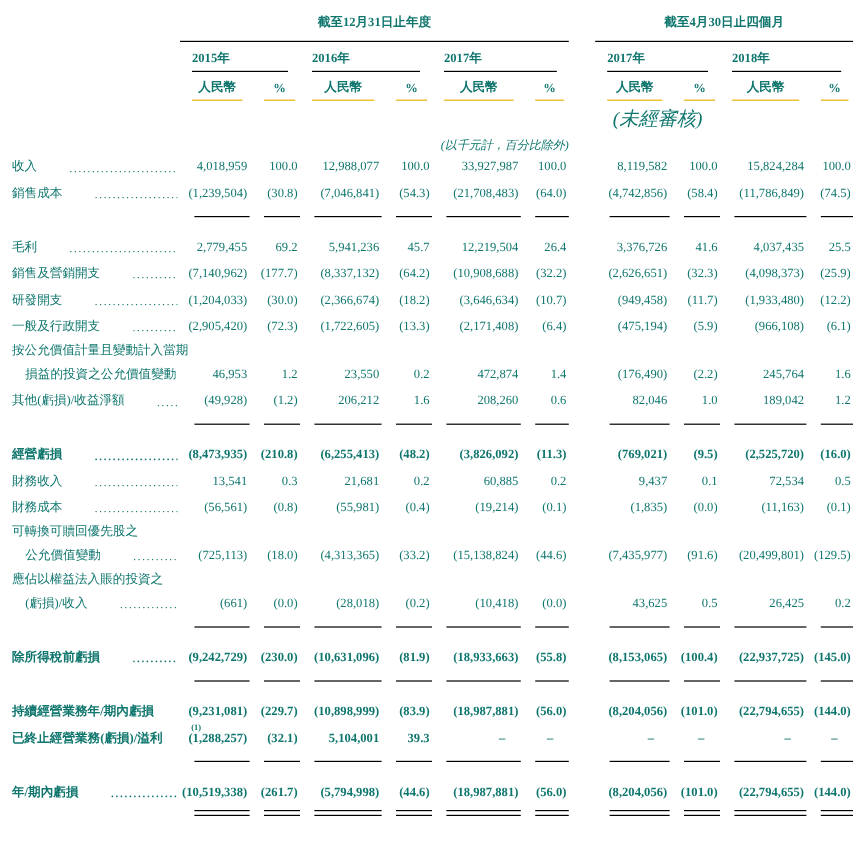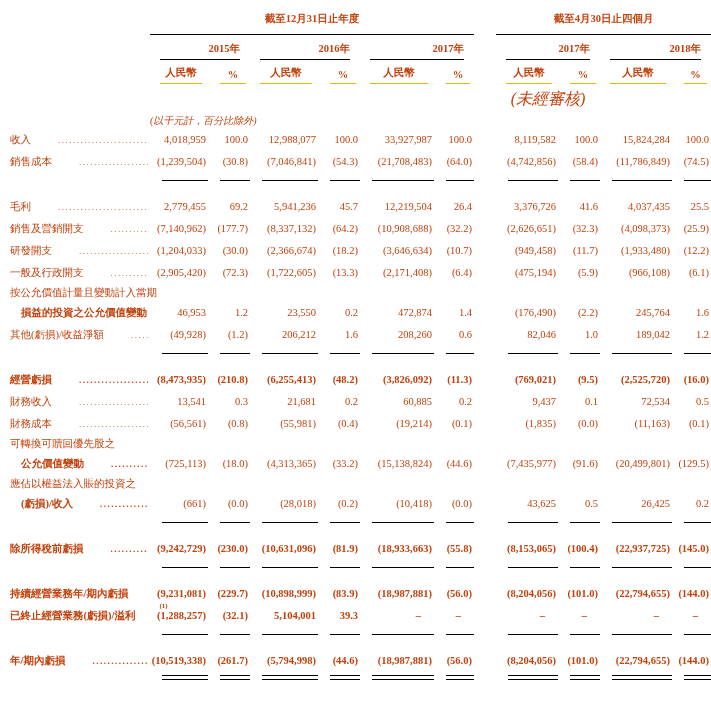--- a/index.html
+++ b/index.html
@@ -1,41 +1,41 @@
 <!DOCTYPE html>
 <html><head>
 <meta charset="utf-8">
 <style>
   html,body{margin:0;padding:0;background:#fff;}
   .page{
     width:711px;height:709px;background:#ffffff;box-sizing:border-box;
     padding-top:10px;overflow:hidden;
     font-family:"Liberation Serif","DejaVu Serif",serif;
-    color:#c2410c;
+    color:#0f766e;
   }
   table{border-collapse:collapse;table-layout:fixed;width:711px;font-size:10.5px;}
   td{padding:0;vertical-align:bottom;}
   
   .grp{border-bottom:1.2px solid #000;text-align:center;font-weight:bold;
        padding:2px 0 8px 0;font-size:10.5px;}
-  .yr{border-bottom:1px solid #000;margin:0 10px;text-align:right;font-weight:bold;
+  .yr{border-bottom:1px solid #000;margin:0 10px;text-align:left;font-weight:bold;
       padding:7px 0 3px 0;}
   .sub{border-bottom:1px solid #eab308;text-align:center;font-weight:bold;
        padding:6px 0 3px 0;}
   .sub-rmb{margin:0 6px 0 10px;}
   .sub-pct{margin:0 4px 0 12px;}
   .unaud{font-style:italic;text-align:center;padding-top:5px;font-size:16px;}
-  .units{font-style:italic;text-align:left;padding-top:4px;font-size:10px;}
+  .units{font-style:italic;text-align:right;padding-top:4px;font-size:10px;}
   
   tr.data{height:22px;}
   tr.gap{height:14px;}
   tr.rule{height:9px;}
   .lbl{padding-left:10px;}
   .ln{line-height:20px;white-space:nowrap;}
-  .ln.ind{padding-left:11px;font-weight:bold;}
+  .ln.ind{padding-left:11px;}
   .lastln{display:flex;align-items:flex-start;gap:24px;}
   .dots{flex:1;overflow:hidden;white-space:nowrap;margin:0 2px 0 3px;
         letter-spacing:1.5px;font-size:9px;}
   .dots::after{content:"........................................................................";}
   .num{text-align:right;padding-right:2px;white-space:nowrap;line-height:20px;}
   .num.dash{padding-right:13px;}
   .b{font-weight:bold;padding-left:12px;}
   sup{font-size:7px;line-height:0;}
   .rl{border-top:1px solid #000;margin:3px 0 0 12px;}
   .rl2{border-top:1px solid #000;border-bottom:1px solid #000;height:3px;margin:3px 0 0 12px;}

